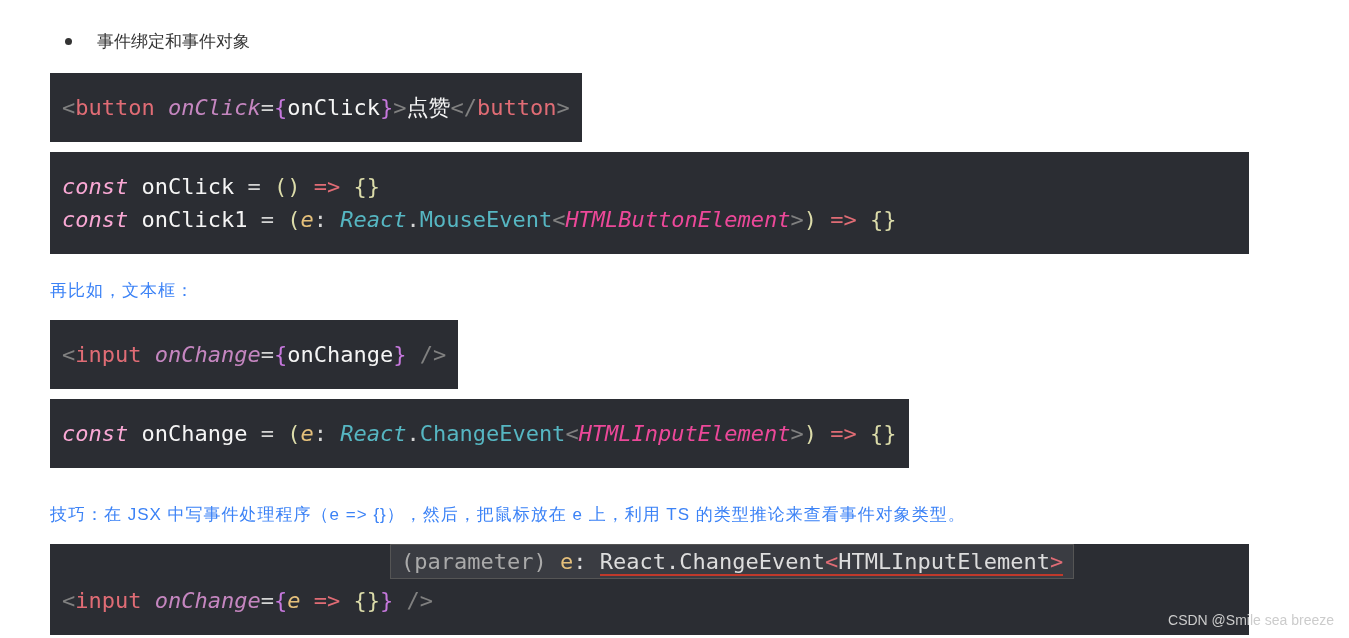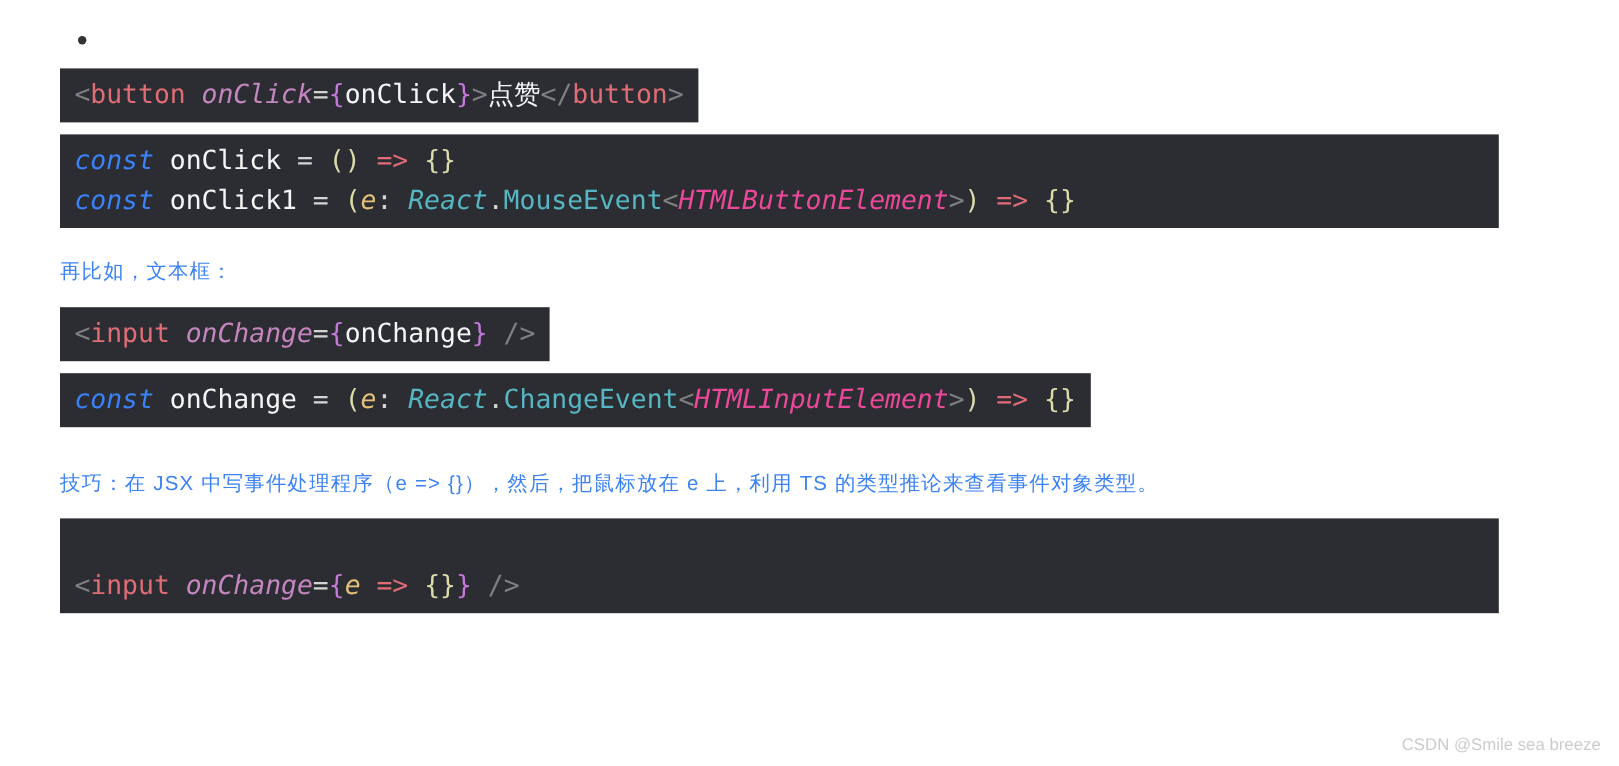--- a/index.html
+++ b/index.html
@@ -29,21 +29,21 @@
     margin: 25px 0 18px 0;
     color: #3b82f6;
     letter-spacing: 1px;
   }
   pre.code {
     display: inline-block;
     background: #2b2d33;
     color: #ddd;
     font-family: "Consolas", "Monaco", monospace;
     font-size: 22px;
-    padding: 6px 12px;
+    padding: 18px 12px;
     margin: 0 0 10px 0;
     white-space: pre;
     line-height: 1.5;
   }
   pre.code.block { display: block; margin-right: 50px; }
   .tooltip-wrap { position: relative; display:block; }
   .tooltip {
     position: absolute;
     top: 0;
     left: 340px;
@@ -65,21 +65,21 @@
     font-size: 14px;
   }
   
   .c-angle { color:#808080; }
   .c-tag   { color:#e06c75; }
   .c-attr  { color:#c586c0; font-style:italic;}
   .c-eq    { color:#d4d4d4; }
   .c-brace { color:#c678dd; }
   .c-ident { color:#f5f5f5; }
   .c-text  { color:#f5f5f5; }
-  .c-kw    { color:#3b82f6; font-style:italic;}
+  .c-kw    { color:#f9a8d4; font-style:italic;}
   .c-fn    { color:#f5f5f5; }
   .c-op    { color:#e06c75; }
   .c-paren { color:#dcdcaa; }
   .c-param { color:#e5c07b; font-style:italic;}
   .c-colon { color:#d4d4d4; }
   .c-ns    { color:#56b6c2; font-style:italic;}
   .c-dot   { color:#d4d4d4; }
   .c-type  { color:#56b6c2; }
   .c-gen   { color:#ec4899; font-style:italic;}
   .c-curly { color:#dcdcaa; }
@@ -91,20 +91,21 @@
   .tip-gen   { color:#e06c75; }
 </style>
 </head>
 <body>
 
 
 
 
 <div class="bullet-line">
   <span class="bullet"></span>
+  <span>事件绑定和事件对象</span>
 </div>
 
 
 <pre class="code"><span class="c-angle">&lt;</span><span class="c-tag">button</span><span> </span><span class="c-attr">onClick</span><span class="c-eq">=</span><span class="c-brace">{</span><span class="c-ident">onClick</span><span class="c-brace">}</span><span class="c-angle">&gt;</span><span class="c-text">点赞</span><span class="c-angle">&lt;/</span><span class="c-tag">button</span><span class="c-angle">&gt;</span></pre>
 
 <br>
 
 
 <pre class="code block"><span class="c-kw">const</span><span class="c-fn"> onClick </span><span class="c-eq">= </span><span class="c-paren">()</span><span class="c-op"> =&gt; </span><span class="c-curly">{}</span>
 <span class="c-kw">const</span><span class="c-fn"> onClick1 </span><span class="c-eq">= </span><span class="c-paren">(</span><span class="c-param">e</span><span class="c-colon">: </span><span class="c-ns">React</span><span class="c-dot">.</span><span class="c-type">MouseEvent</span><span class="c-angle">&lt;</span><span class="c-gen">HTMLButtonElement</span><span class="c-angle">&gt;</span><span class="c-paren">)</span><span class="c-op"> =&gt; </span><span class="c-curly">{}</span></pre>
@@ -116,19 +117,20 @@
 
 <br>
 
 
 <pre class="code"><span class="c-kw">const</span><span class="c-fn"> onChange </span><span class="c-eq">= </span><span class="c-paren">(</span><span class="c-param">e</span><span class="c-colon">: </span><span class="c-ns">React</span><span class="c-dot">.</span><span class="c-type">ChangeEvent</span><span class="c-angle">&lt;</span><span class="c-gen">HTMLInputElement</span><span class="c-angle">&gt;</span><span class="c-paren">)</span><span class="c-op"> =&gt; </span><span class="c-curly">{}</span></pre>
 
 <p class="para">技巧：在 JSX 中写事件处理程序（e =&gt; {}），然后，把鼠标放在 e 上，利用 TS 的类型推论来查看事件对象类型。</p>
 
 
 <div class="tooltip-wrap">
+  <div class="tooltip"><span class="tip-label">(parameter) </span><span class="tip-var">e</span><span>: </span><span class="underline-red"><span class="tip-ns">React</span><span>.</span><span class="tip-type">ChangeEvent</span><span class="tip-gen">&lt;</span><span class="tip-type">HTMLInputElement</span><span class="tip-gen">&gt;</span></span></div>
 <pre class="code block" style="padding-top:40px;"><span class="c-angle">&lt;</span><span class="c-tag">input</span><span> </span><span class="c-attr">onChange</span><span class="c-eq">=</span><span class="c-brace">{</span><span class="c-param">e</span><span class="c-op"> =&gt; </span><span class="c-curly">{}</span><span class="c-brace">}</span><span class="c-slash"> /</span><span class="c-angle">&gt;</span></pre>
 </div>
 
 <div class="watermark">CSDN @Smile sea breeze</div>
 
 
 
 
 </body></html>

